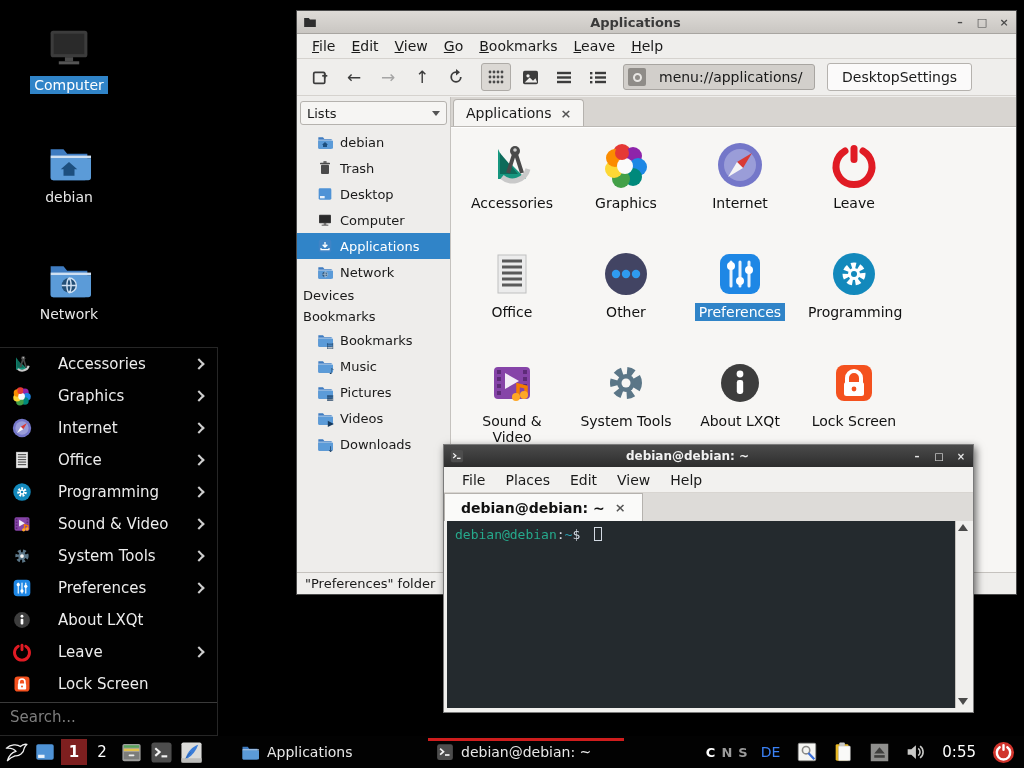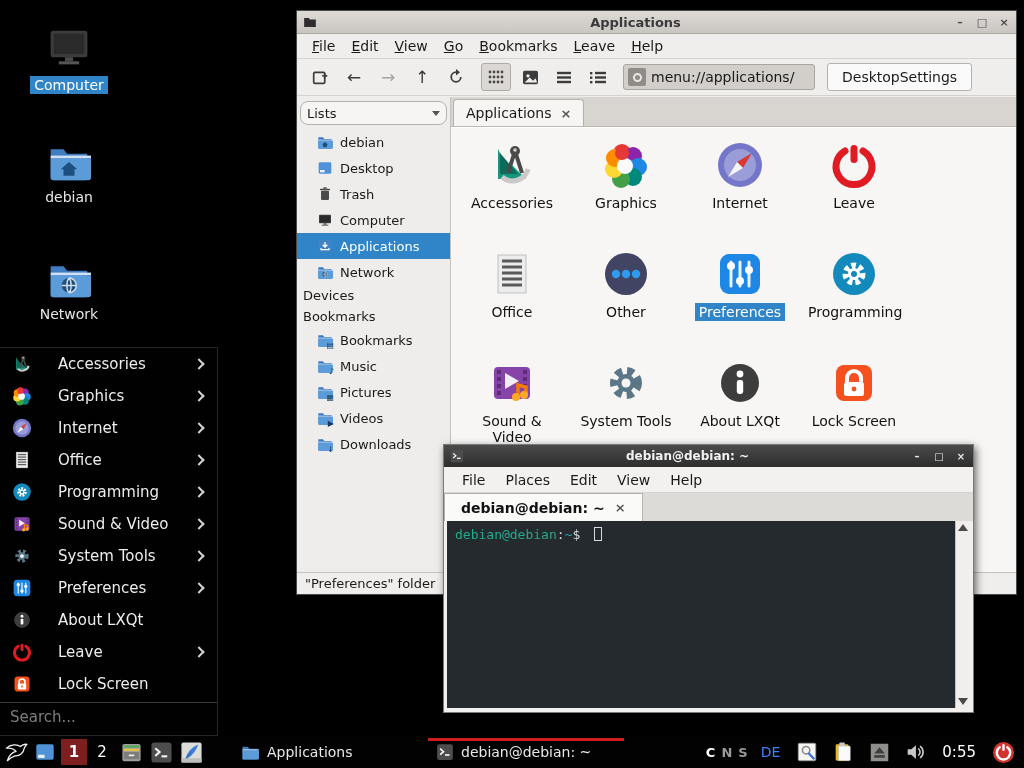--- a/index.html
+++ b/index.html
@@ -22,29 +22,29 @@
   #fm .titlebar .ttext { flex:1; text-align:center; font-size:13px; font-weight:bold; color:#3a3a3a; }
   .winbtns { display:flex; gap:10px; font-size:11px; font-weight:bold; }
   #fm .winbtns span { color:#4a4a4a; width:12px; text-align:center; }
   #fm .menubar { height:25px; background:#efeeec; display:flex; align-items:center; gap:2px; padding:0 8px; border-bottom:1px solid #d5d2ce; }
   #fm .menubar .mi { display:inline-block; font-size:14px; color:#1a1a1a; padding:2px 7px; }
   #fm .menubar .mi::first-letter { text-decoration:underline; }
   #fm .toolbar { height:37px; background:#efeeec; display:flex; align-items:center; padding:0 8px; gap:4px; border-bottom:1px solid #d5d2ce; }
   .tbtn { width:30px; height:28px; display:flex; align-items:center; justify-content:center; font-size:17px; color:#3c3c3c; border-radius:3px; }
   .tbtn.disabled { color:#a5a5a5; }
   .tbtn.pressed { background:#dbd8d4; border:1px solid #aeaba7; }
-  .pathbar { height:26px; width:192px; background:#d2cfcb; border:1px solid #a8a5a1; border-radius:3px; display:flex; align-items:center; padding:2px 4px; gap:5px; margin-left:6px; }
+  .pathbar { height:26px; width:192px; background:#d2cfcb; border:1px solid #a8a5a1; border-radius:3px; display:flex; align-items:center; padding:2px 4px; gap:13px; margin-left:6px; }
   .pathbar .loc-ic { width:18px; height:18px; background:#8f8c88; border-radius:2px; display:flex; align-items:center; justify-content:center; }
   .pathbar .loc-ic i { display:block; width:9px; height:9px; border:2px solid #e8e6e3; border-radius:50%; }
   .pathbar .ptext { font-size:14px; color:#1a1a1a; white-space:nowrap; }
   .dsbtn { height:28px; background:#fbfafa; border:1px solid #b5b2ae; border-radius:3px; font-size:14px; color:#1a1a1a; padding:0 14px; margin-left:8px; display:flex; align-items:center; }
 
   #fm .body { position:absolute; top:86px; bottom:22px; left:0; right:0; display:flex; }
   #fm .sidebar { width:154px; background:#eeedeb; border-right:1px solid #c5c2be; display:flex; flex-direction:column; }
-  .listscombo { margin:4px 3px; height:24px; background:#f6f5f3; border:1px solid #b5b2ae; border-radius:8px; display:flex; align-items:center; padding:0 6px; font-size:13px; color:#1a1a1a; }
+  .listscombo { margin:4px 3px; height:24px; background:#f6f5f3; border:1px solid #b5b2ae; border-radius:3px; display:flex; align-items:center; padding:0 6px; font-size:13px; color:#1a1a1a; }
   .listscombo .caret { margin-left:auto; width:0; height:0; border-left:4px solid transparent; border-right:4px solid transparent; border-top:5px solid #555; }
   .side-hdr { font-size:13px; color:#1a1a1a; padding:3px 4px 3px 6px; }
   .side-item { height:26px; display:flex; align-items:center; gap:7px; padding-left:20px; font-size:13px; color:#1a1a1a; }
   .side-item.sel { background:#3084c8; color:#fff; }
   .side-item .sic { width:16px; height:16px; position:relative; flex:none; }
   .side-item .sic .emb { position:absolute; right:-1px; bottom:-2px; font-size:8px; color:#163a5e; line-height:8px; }
 
   #fm .main { flex:1; display:flex; flex-direction:column; background:#d8d5d1; }
   .fm-tabbar { height:30px; display:flex; align-items:flex-end; padding-left:2px; background:#d8d5d1; border-bottom:1px solid #bcb9b5; }
   .fm-tab { height:27px; background:#f6f5f3; border:1px solid #b5b2ae; border-bottom:none; border-radius:4px 4px 0 0; display:flex; align-items:center; gap:9px; padding:0 12px; font-size:14px; color:#1a1a1a; }
@@ -407,29 +407,29 @@
           <span class="caret"></span>
         </div>
         <div class="side-item">
           <svg class="sic" width="16" height="16" viewBox="0 0 48 48">
               <use href="#ic-folder-home"></use>
             </svg>
           <span>debian</span>
         </div>
         <div class="side-item">
           <svg class="sic" width="16" height="16" viewBox="0 0 48 48">
+              <use href="#ic-trash"></use>
+            </svg>
+          <span>Trash</span>
+        </div>
+        <div class="side-item">
+          <svg class="sic" width="16" height="16" viewBox="0 0 48 48">
               <use href="#ic-desktop"></use>
             </svg>
           <span>Desktop</span>
-        </div>
-        <div class="side-item">
-          <svg class="sic" width="16" height="16" viewBox="0 0 48 48">
-              <use href="#ic-trash"></use>
-            </svg>
-          <span>Trash</span>
         </div>
         <div class="side-item">
           <svg class="sic" width="16" height="16" viewBox="0 0 48 48">
               <use href="#ic-computer"></use>
             </svg>
           <span>Computer</span>
         </div>
         <div class="side-item sel">
           <svg class="sic" width="16" height="16" viewBox="0 0 48 48">
               <use href="#ic-applications"></use>

